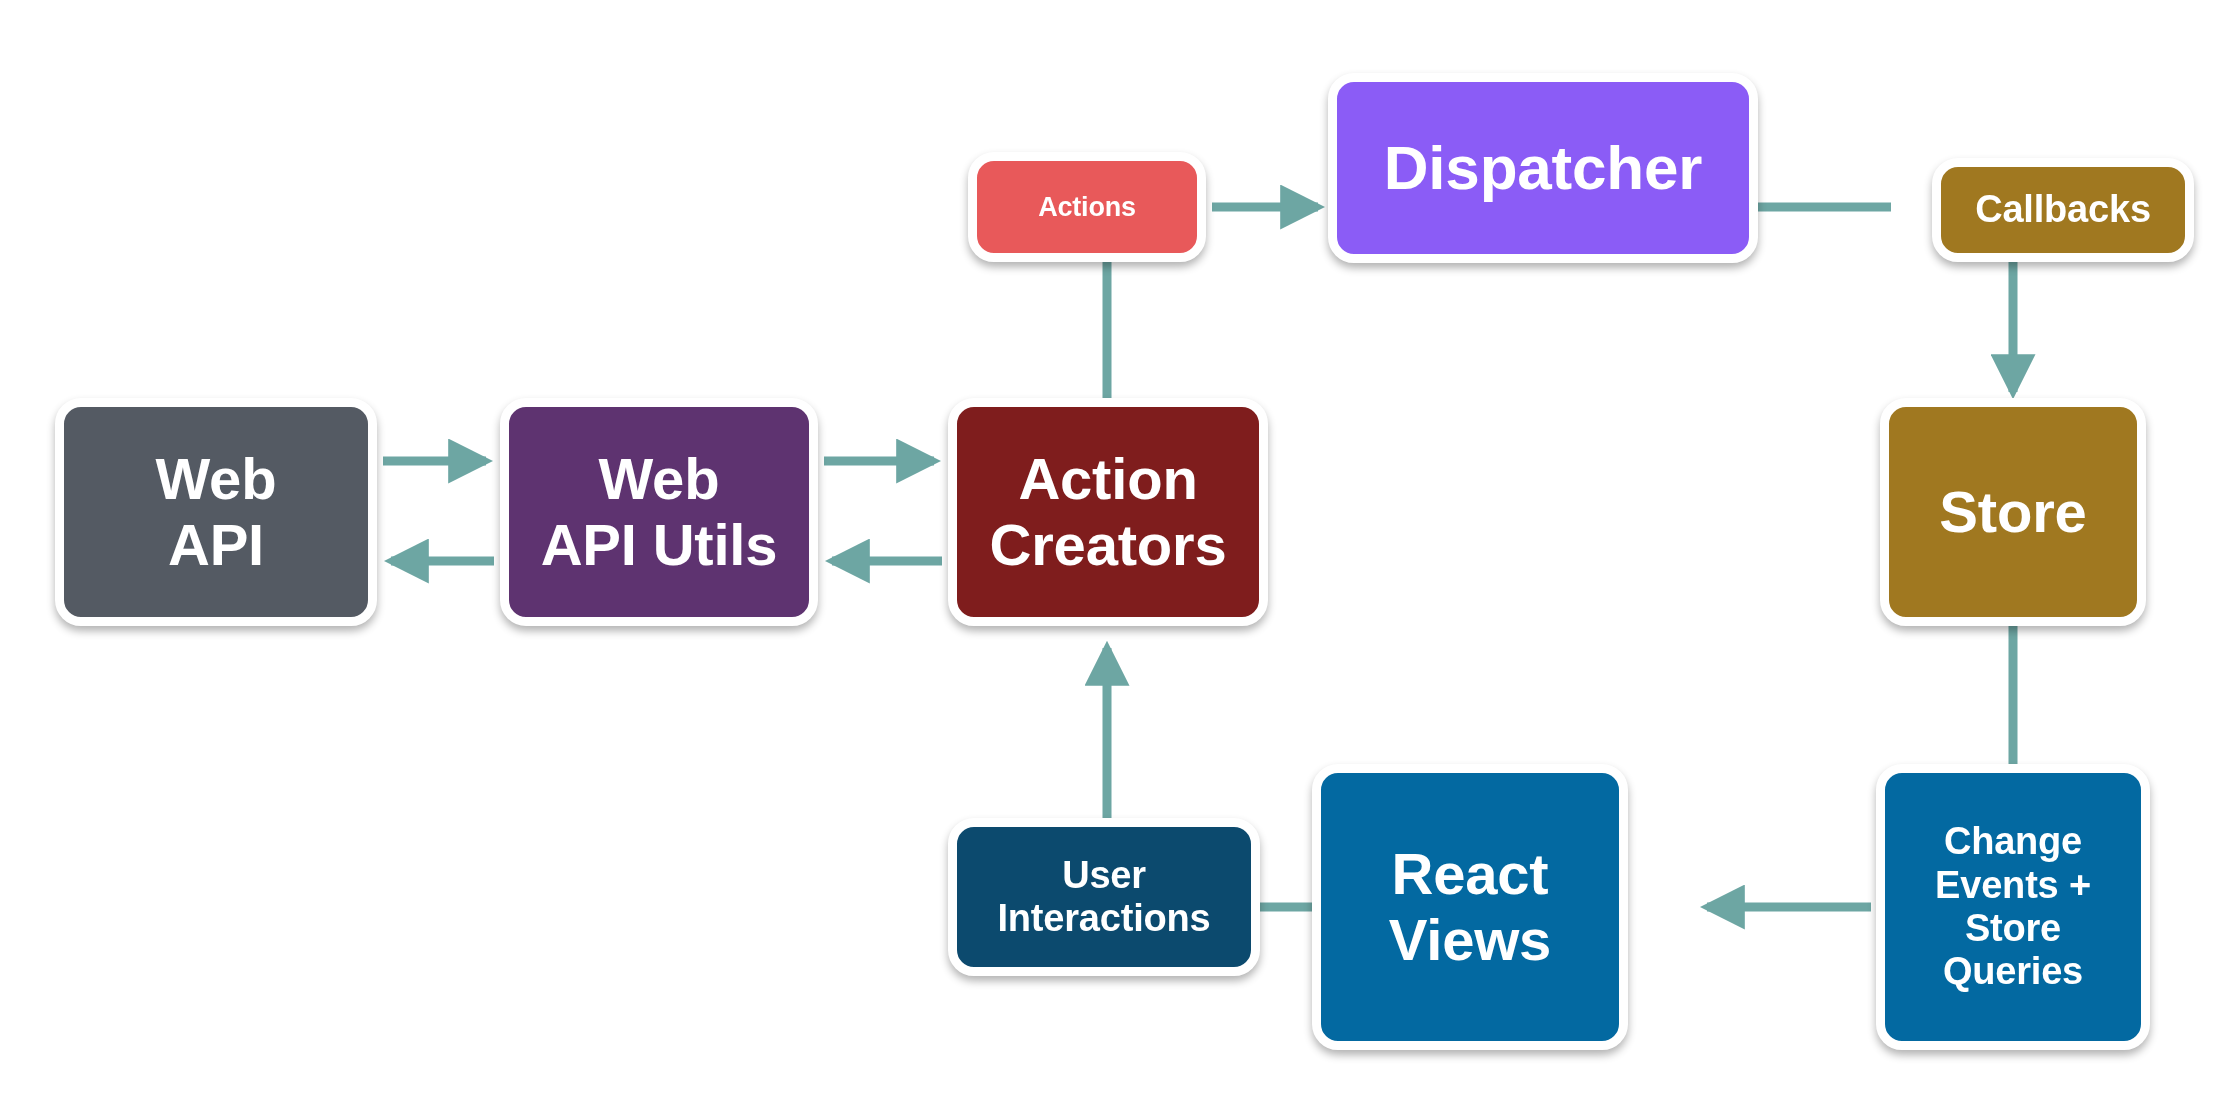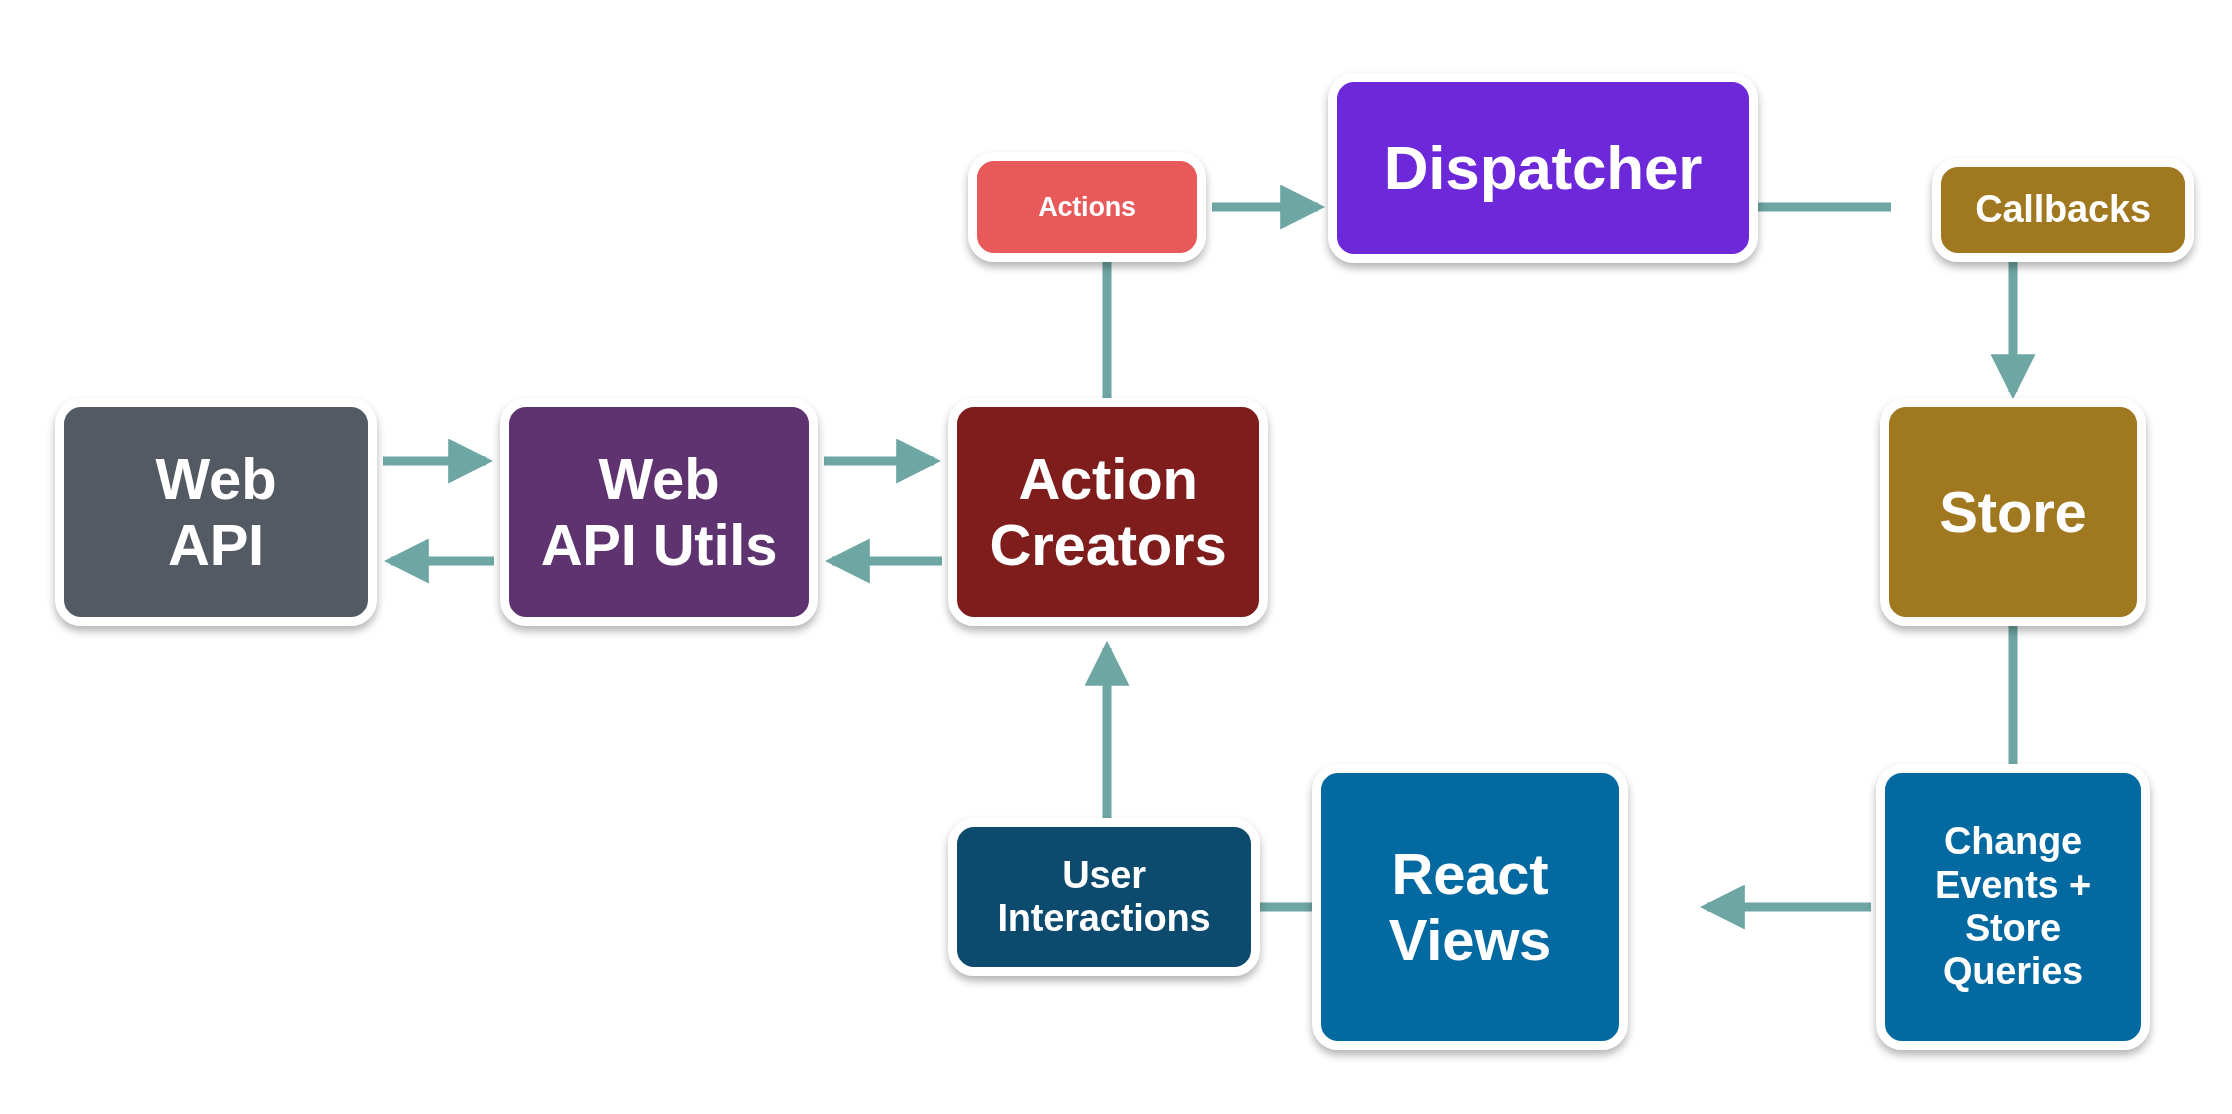--- a/index.html
+++ b/index.html
@@ -79,21 +79,21 @@
     </svg>
 
   <div id="node-layer">
       <div class="node" style="left: 55px; top: 398px; width: 322px; height: 228px; background: rgb(84, 90, 99); font-size: 58px; border-radius: 26px; border-color: rgb(255, 255, 255); color: rgb(255, 255, 255);"><span class="node-label">Web
 API</span></div>
       <div class="node" style="left: 500px; top: 398px; width: 318px; height: 228px; background: rgb(94, 51, 112); font-size: 58px; border-radius: 26px; border-color: rgb(255, 255, 255); color: rgb(255, 255, 255);"><span class="node-label">Web
 API Utils</span></div>
       <div class="node" style="left: 948px; top: 398px; width: 320px; height: 228px; background: #7f1d1d; font-size: 58px; border-radius: 26px; border-color: rgb(255, 255, 255); color: rgb(255, 255, 255);"><span class="node-label">Action
 Creators</span></div>
       <div class="node" style="left: 968px; top: 152px; width: 238px; height: 110px; background: rgb(232, 89, 90); font-size: 27px; border-radius: 26px; border-color: rgb(255, 255, 255); color: rgb(255, 255, 255);"><span class="node-label">Actions</span></div>
-      <div class="node" style="left: 1328px; top: 73px; width: 430px; height: 190px; background: #6d28d9; font-size: 62px; border-radius: 26px; border-color: rgb(255, 255, 255); color: rgb(255, 255, 255);"><span class="node-label">Dispatcher</span></div>
+      <div class="node" style="left: 1328px; top: 73px; width: 430px; height: 190px; background: #8b5cf6; font-size: 62px; border-radius: 26px; border-color: rgb(255, 255, 255); color: rgb(255, 255, 255);"><span class="node-label">Dispatcher</span></div>
       <div class="node" style="left: 1884px; top: 158px; width: 262px; height: 104px; background: rgb(160, 120, 32); font-size: 38px; border-radius: 26px; border-color: rgb(255, 255, 255); color: rgb(255, 255, 255); margin-left: 48px;"><span class="node-label">Callbacks</span></div>
       <div class="node" style="left: 1880px; top: 398px; width: 266px; height: 228px; background: rgb(160, 120, 32); font-size: 58px; border-radius: 26px; border-color: rgb(255, 255, 255); color: rgb(255, 255, 255);"><span class="node-label">Store</span></div>
       <div class="node" style="left: 1876px; top: 764px; width: 274px; height: 286px; background: #0369a1; font-size: 38px; border-radius: 26px; border-color: rgb(255, 255, 255); color: rgb(255, 255, 255);"><span class="node-label">Change
 Events +
 Store
 Queries</span></div>
       <div class="node" style="left: 1312px; top: 764px; width: 316px; height: 286px; background: #0369a1; font-size: 58px; border-radius: 26px; border-color: rgb(255, 255, 255); color: rgb(255, 255, 255);"><span class="node-label">React
 Views</span></div>
       <div class="node" style="left: 948px; top: 818px; width: 312px; height: 158px; background: #0c4a6e; font-size: 38px; border-radius: 26px; border-color: rgb(255, 255, 255); color: rgb(255, 255, 255);"><span class="node-label">User
 Interactions</span></div>

